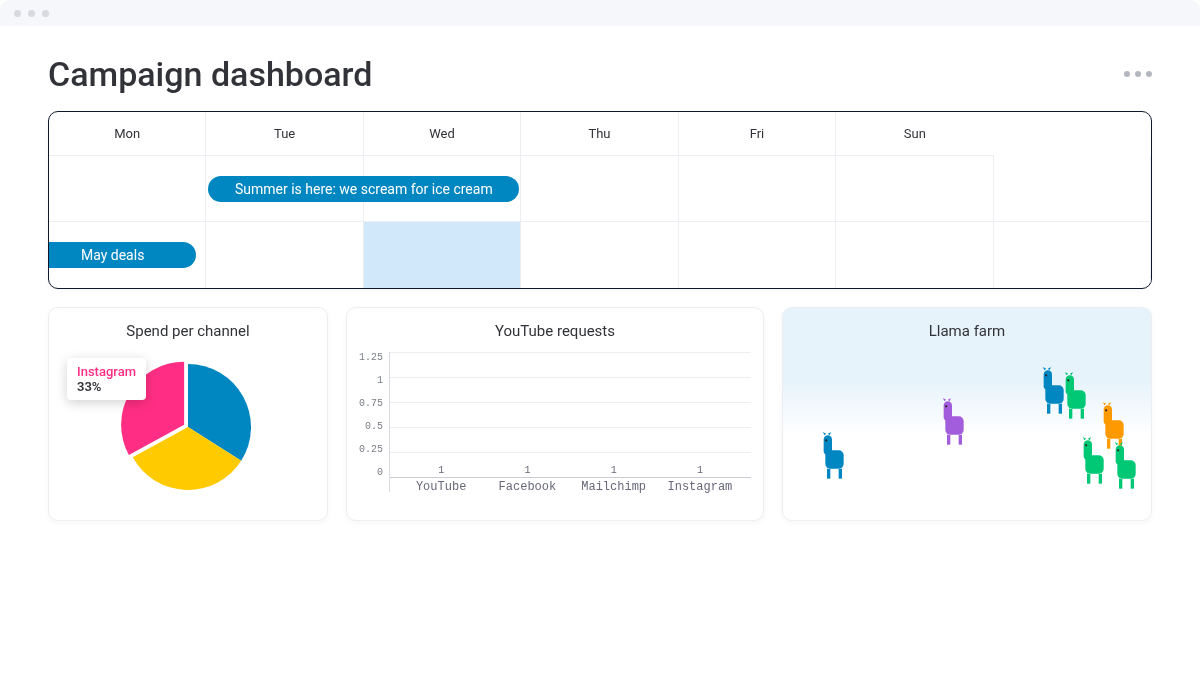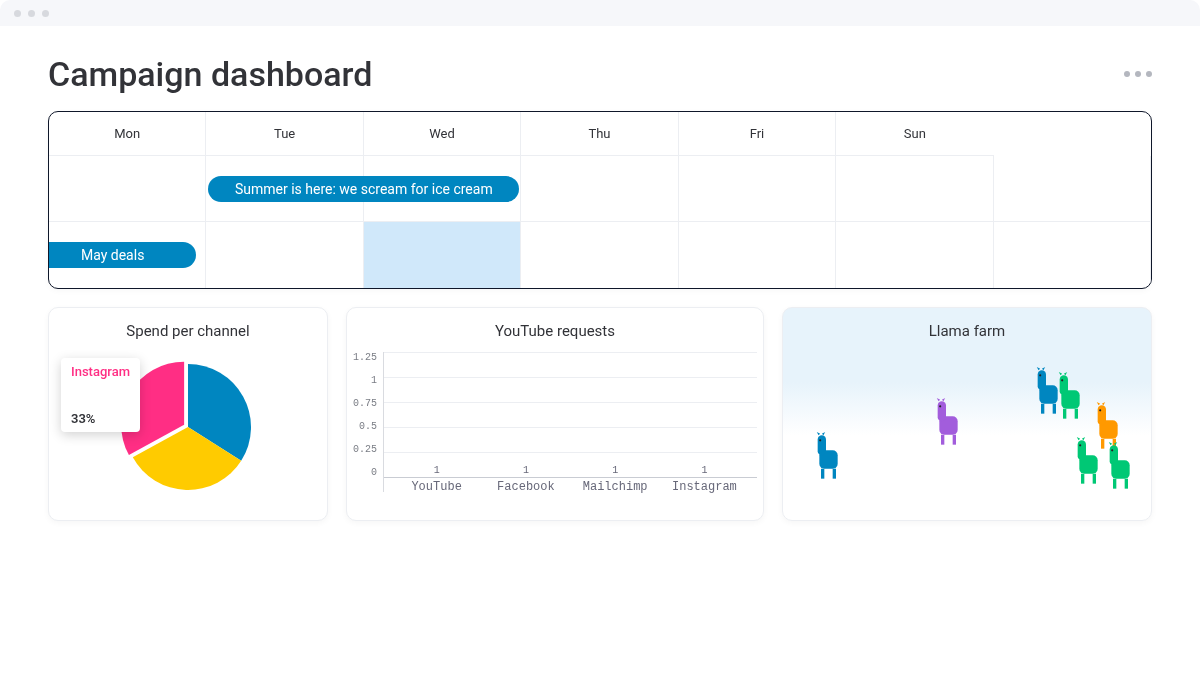--- a/index.html
+++ b/index.html
@@ -101,21 +101,21 @@
     display: grid;
     grid-template-columns: 280px 1fr 370px;
     gap: 18px;
     margin-top: 18px;
   }
   .card {
     border: 1px solid #eceef2;
     border-radius: 10px;
     background: #fff;
     box-shadow: 0 2px 6px rgba(0,0,0,0.04);
-    padding: 14px 6px 18px;
+    padding: 14px 12px 18px;
     position: relative;
   }
   .card h3 {
     text-align: center;
     font-size: 15px;
     font-weight: 400;
     color: #323338;
     margin-bottom: 12px;
   }
 
@@ -130,21 +130,21 @@
     left: 6px;
     top: 6px;
     background: #fff;
     border-radius: 4px;
     padding: 6px 10px;
     box-shadow: 0 3px 12px rgba(0,0,0,0.18);
     font-size: 13px;
     z-index: 2;
   }
   .pie-tooltip .lab { color: #ff2e84; font-weight: 500; }
-  .pie-tooltip .val { font-weight: 600; color:#323338;margin-top:32px; }
+  .pie-tooltip .val { font-weight: 600; color:#323338; }
 
   
   .bar-area {
     display: flex;
     height: 140px;
     font-family: Liberation Mono, monospace;
   }
   .y-axis {
     display: flex;
     flex-direction: column;

